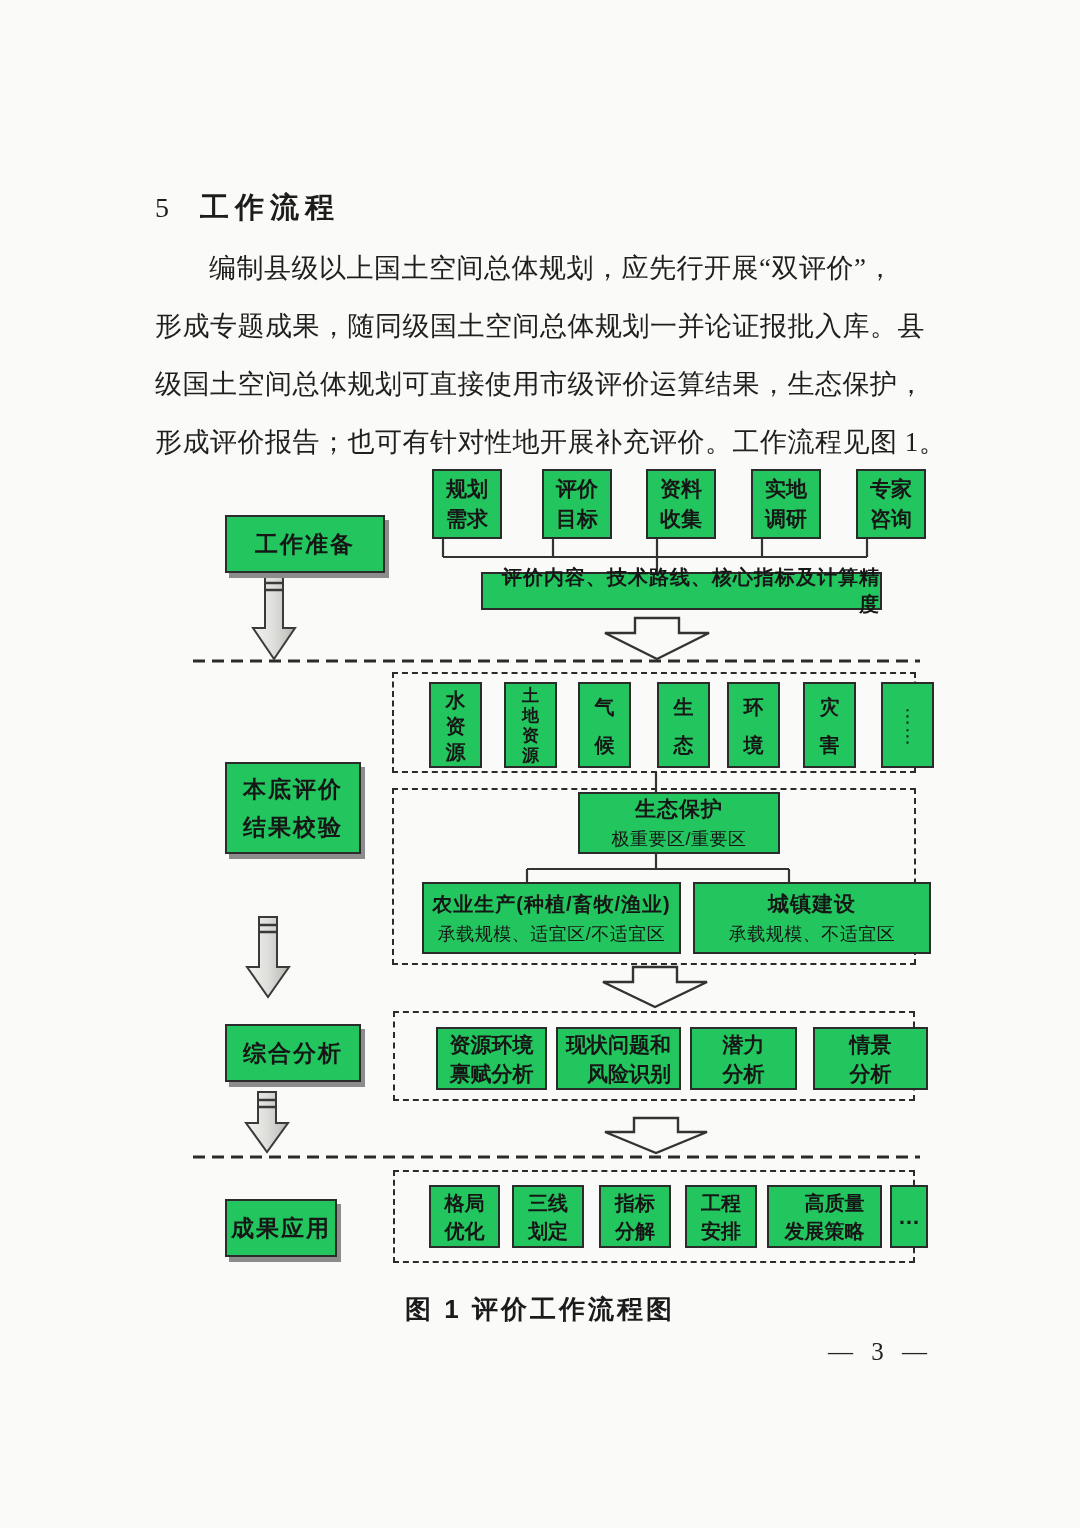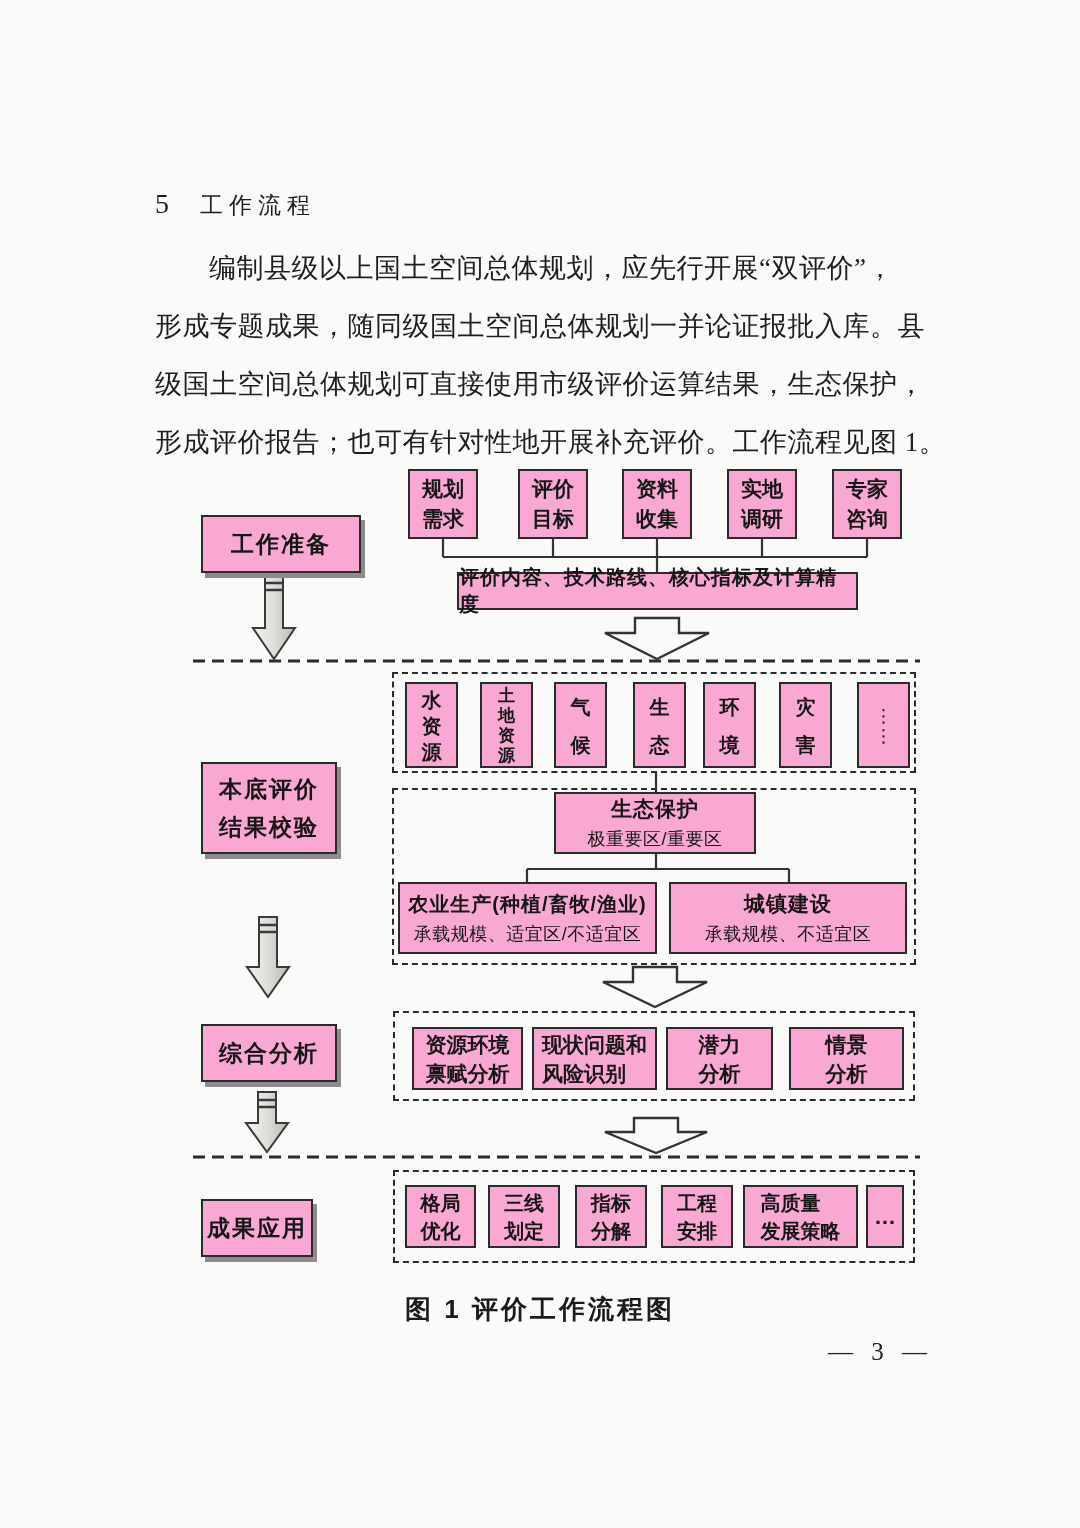--- a/index.html
+++ b/index.html
@@ -10,39 +10,40 @@
     background:#fafaf8;
     overflow:hidden;
     font-family:"Liberation Sans",sans-serif;
     color:#1c1c1c;
   }
   .overlay{position:absolute;left:0;top:0;width:1080px;height:1528px;pointer-events:none;}
 
   
   .heading{position:absolute;left:155px;top:188px;display:flex;gap:31px;align-items:baseline;}
   .heading .num{font-family:"Liberation Serif",serif;font-size:28px;font-weight:400;}
-  .heading .ttl{font-size:23px;font-weight:400;letter-spacing:6px;}
+  .heading .ttl{font-size:29px;font-weight:700;letter-spacing:6px;}
   .para-line{
     position:absolute;left:155px;width:780px;
     font-family:"Liberation Serif",serif;
     font-size:27px;line-height:34px;letter-spacing:0.5px;
     color:#1f1f1f;white-space:nowrap;
   }
   .l1{top:251px;padding-left:54px;}
   .l2{top:309px;}
   .l3{top:367px;}
   .l4{top:425px;}
 
   
   .box{
     position:absolute;box-sizing:border-box;
     border:2px solid #2b2b2b;
     display:flex;flex-direction:column;align-items:center;justify-content:center;
-    text-align:left;font-weight:700;color:#161616;
-    background:#f9a8d4;
+    text-align:right;font-weight:700;color:#161616;
+    background:#22c55e;
+    margin-left:24px;
   }
   .ml{white-space:pre-line;}
   .stage{font-size:23px;letter-spacing:2px;line-height:38px;box-shadow:4px 5px 0 0 #8c8c8c;}
   .prep{font-size:21px;line-height:30px;}
   .wide{font-size:20px;letter-spacing:1px;}
   .vbox{font-size:20px;line-height:26px;padding-top:2px;}
   .v4{font-size:17px;line-height:20px;}
   .v2{line-height:38px;}
   .vdots{font-size:18px;line-height:20px;font-weight:400;}
   .ttl-sub .t{font-size:21px;letter-spacing:1px;}

